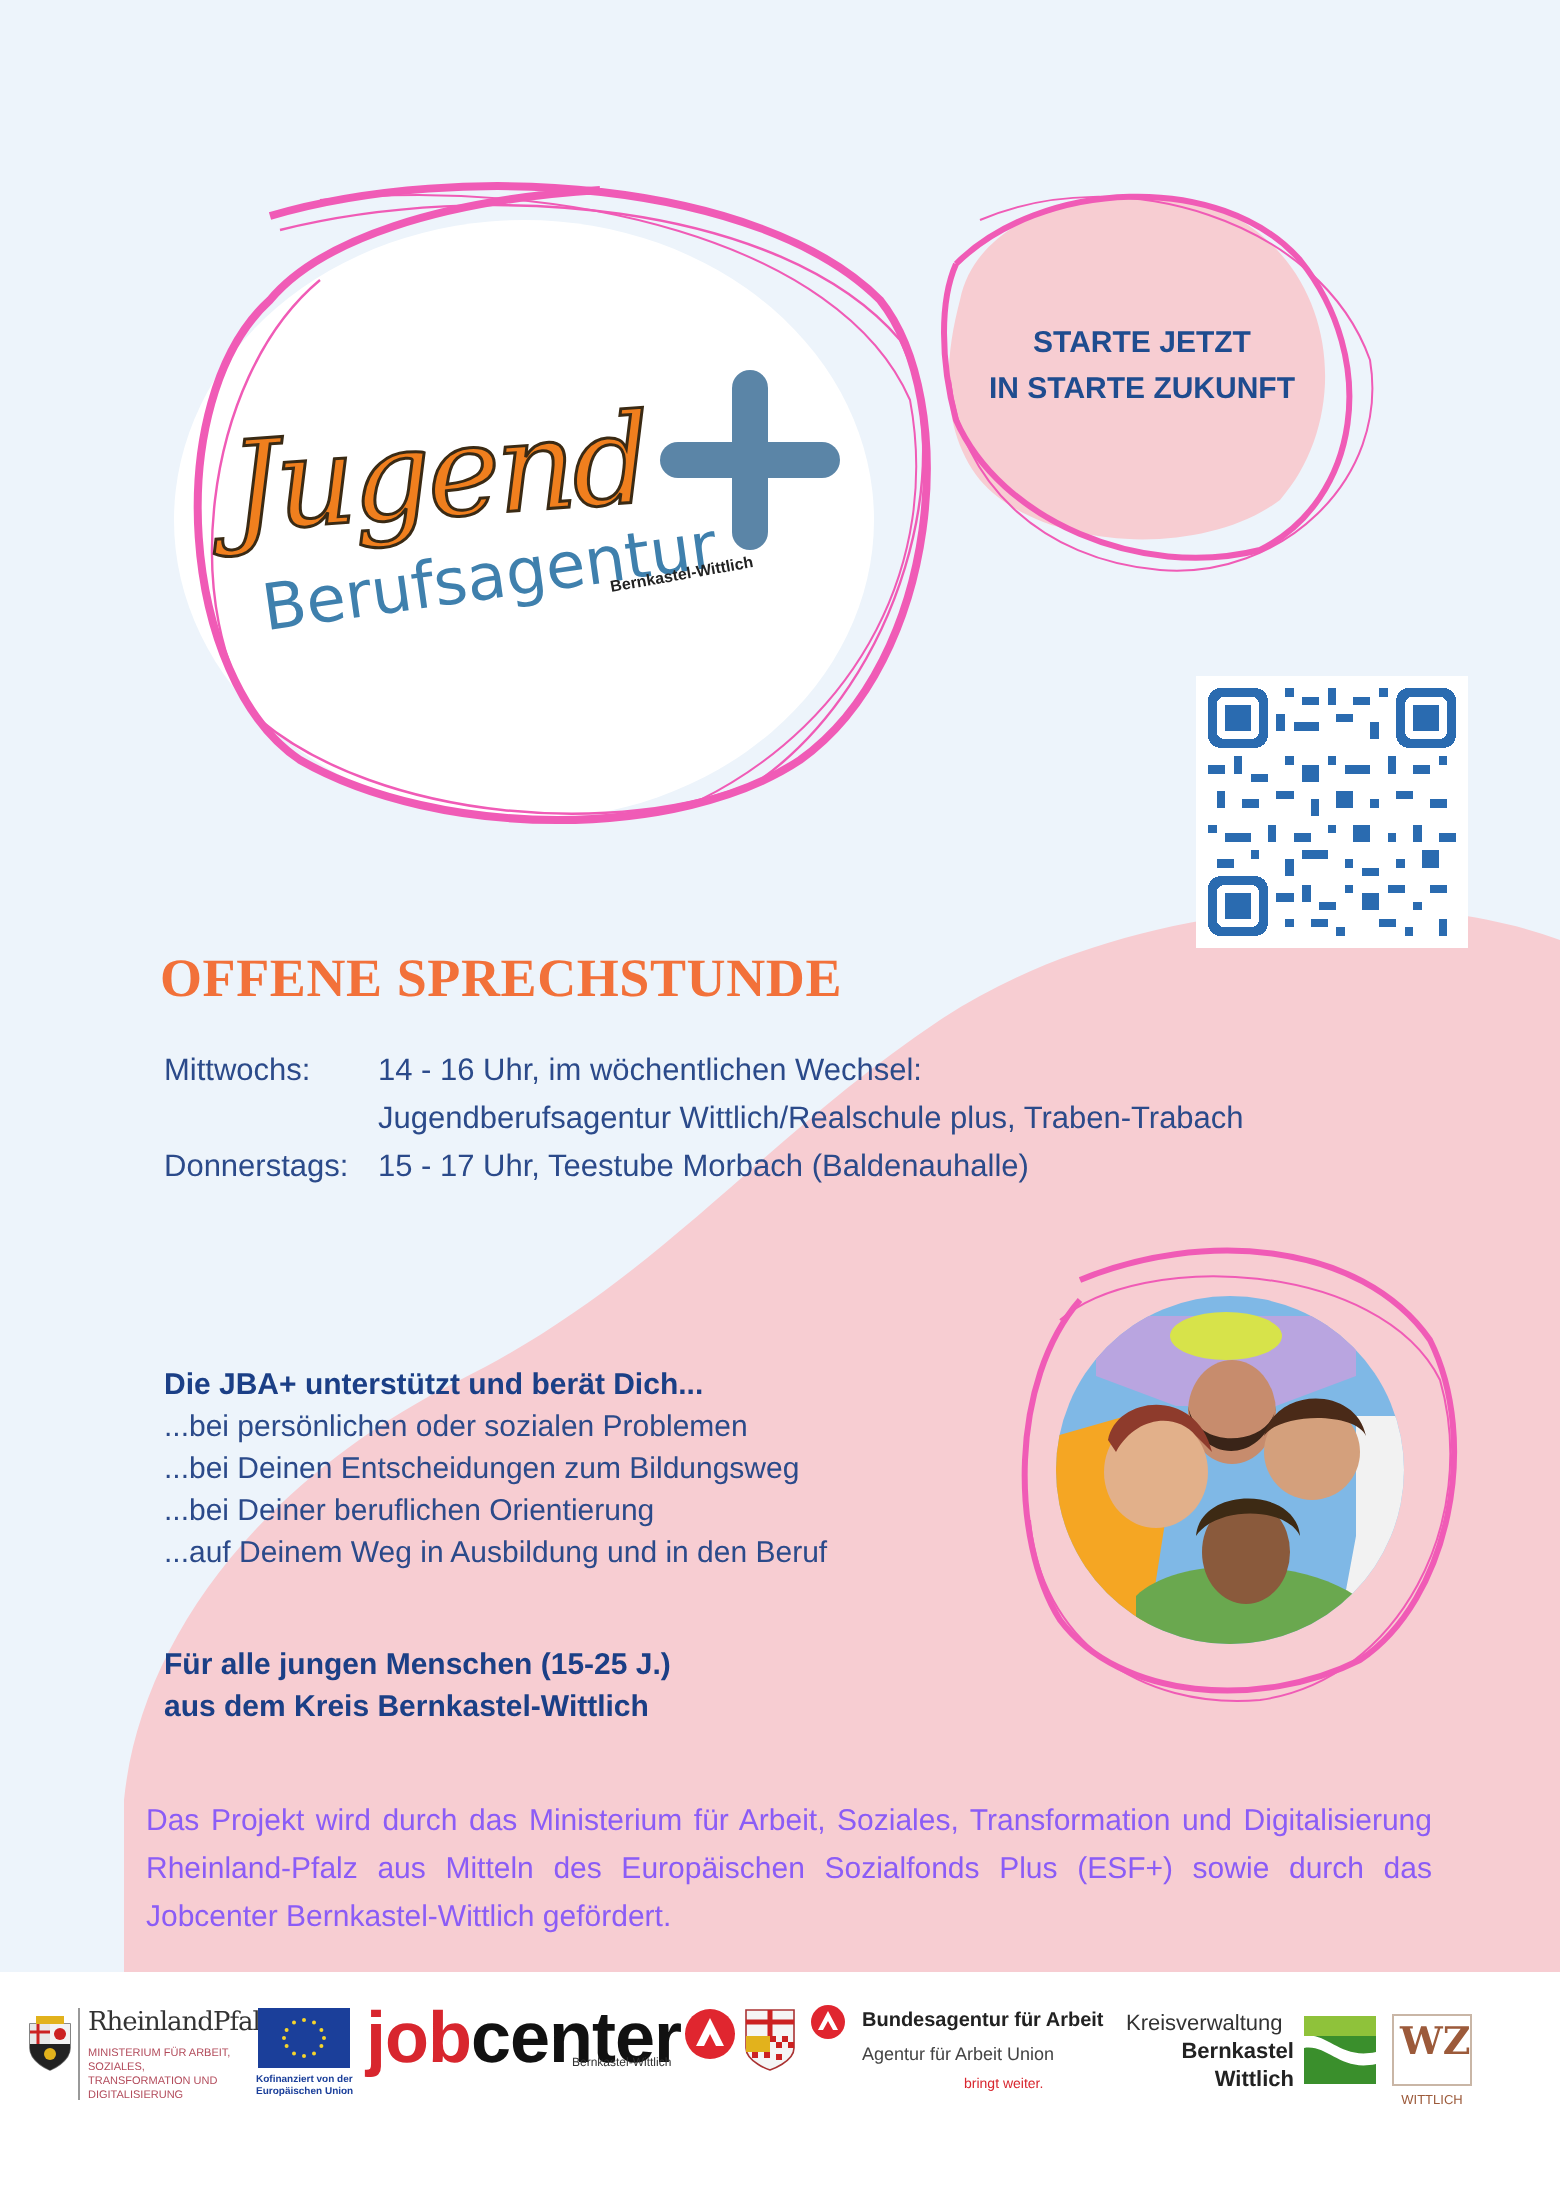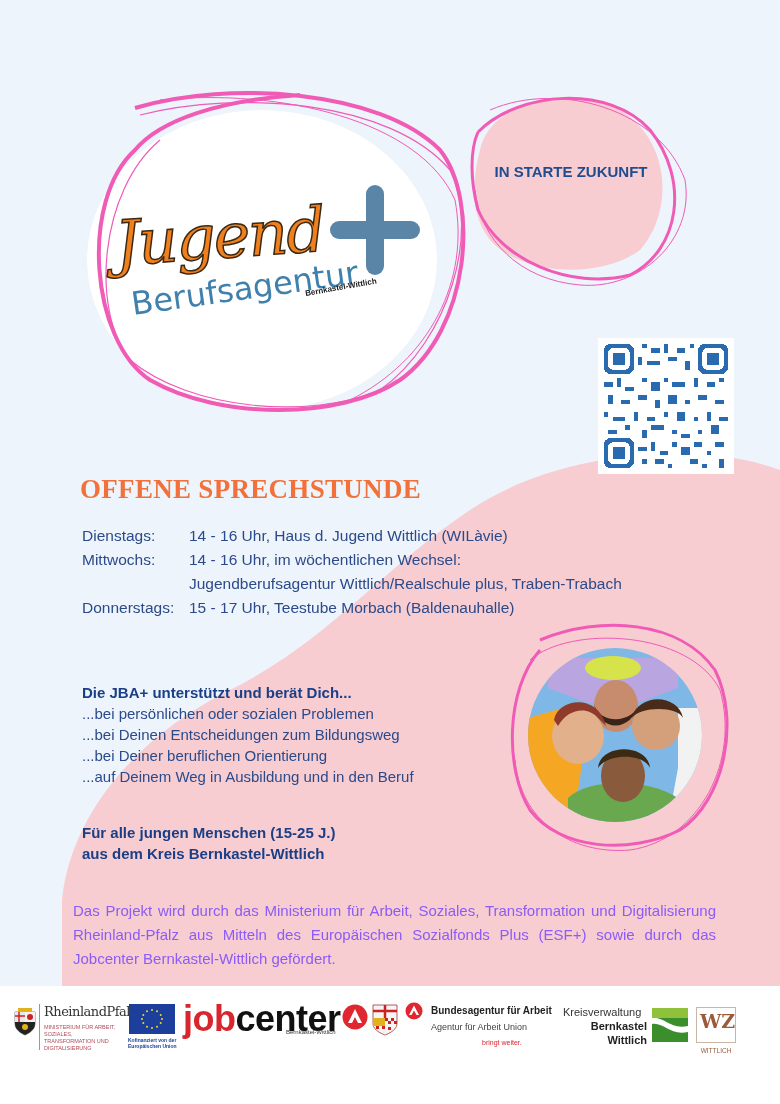--- a/index.html
+++ b/index.html
@@ -113,20 +113,21 @@
     <div class="logo-jugend">Jugend</div>
     <div class="logo-plus">
       <div class="h"></div>
         <div class="v"></div>
     </div>
     <div class="logo-beruf">Berufsagentur</div>
     <div class="logo-sub">Bernkastel-Wittlich</div>
   </div>
 
   <div class="slogan">
+    <div>STARTE JETZT</div>
     <div>IN STARTE ZUKUNFT</div>
   </div>
 
   <div class="qr">
     <svg viewBox="0 0 29 29" shape-rendering="crispEdges">
       <g fill="#2a6bb0">
         <rect x="0" y="0" width="7" height="7" rx="1.5"></rect>
           <rect x="22" y="0" width="7" height="7" rx="1.5"></rect>
           <rect x="0" y="22" width="7" height="7" rx="1.5"></rect>
       </g>
@@ -198,24 +199,20 @@
           <rect x="23" y="28" width="1" height="1"></rect>
           <rect x="27" y="27" width="1" height="2"></rect>
       </g>
     </svg>
   </div>
 
   <div class="heading">OFFENE SPRECHSTUNDE</div>
 
   <div class="schedule">
     <div class="sched-row">
-      <span class="sched-day">Dienstags:</span>
-      <span class="sched-text">14 - 16 Uhr, Haus d. Jugend Wittlich (WILàvie)</span>
-    </div>
-    <div class="sched-row">
       <span class="sched-day">Mittwochs:</span>
       <span class="sched-text">14 - 16 Uhr, im wöchentlichen Wechsel:</span>
     </div>
     <div class="sched-row">
       <span class="sched-day"></span>
       <span class="sched-text">Jugendberufsagentur Wittlich/Realschule plus, Traben-Trabach</span>
     </div>
     <div class="sched-row">
       <span class="sched-day">Donnerstags:</span>
       <span class="sched-text">15 - 17 Uhr, Teestube Morbach (Baldenauhalle)</span>

